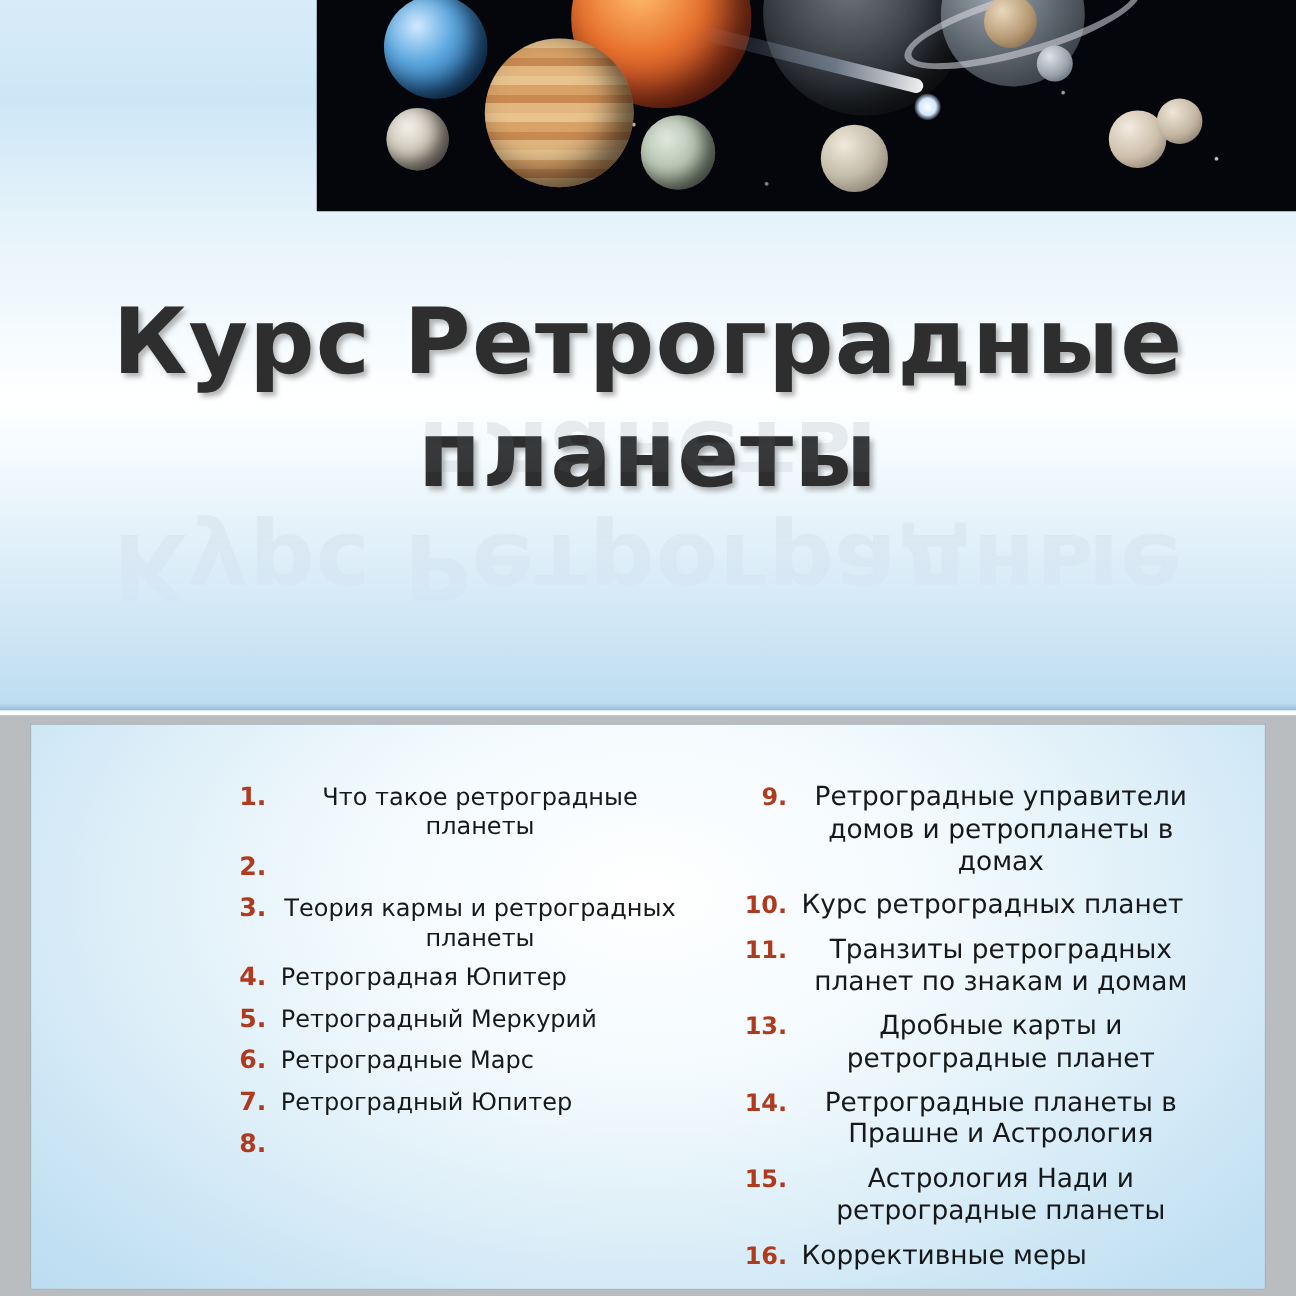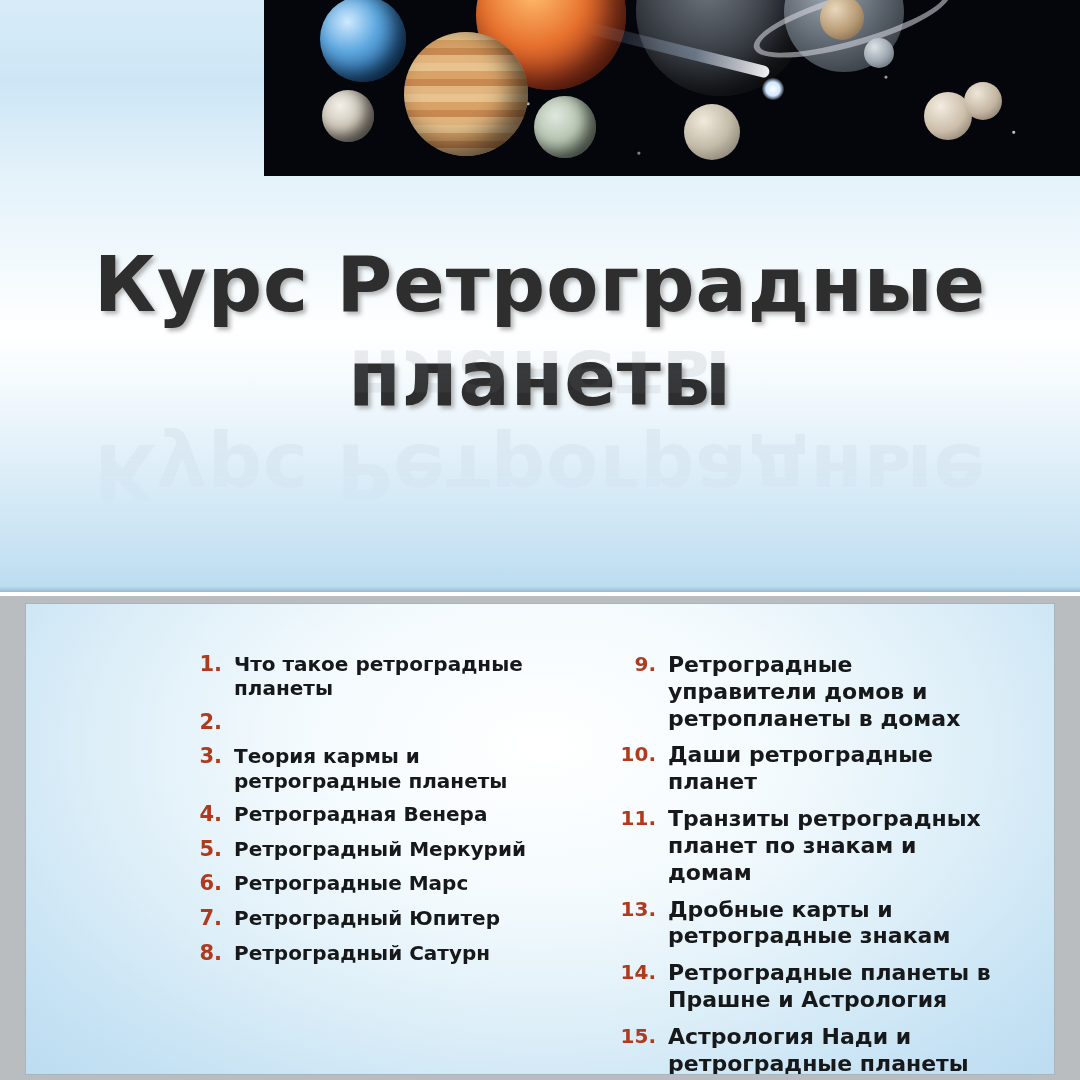--- a/index.html
+++ b/index.html
@@ -235,24 +235,25 @@
     text-align: right;
     padding-right: 12px;
     font-family: "DejaVu Sans", sans-serif;
     font-weight: bold;
     font-size: 21px;
     color: #b03a1d;
     line-height: 1.22;
   }
   .toc-text {
     font-family: "DejaVu Sans", sans-serif;
-    font-weight: bold;
+    font-weight: normal;
     font-size: 20px;
     line-height: 1.22;
     color: #16181a;
+    text-align: center;
   }
   .col-right .toc-num { font-size: 20px; }
   .col-right .toc-text { font-size: 22px; }
   .col-right .toc-item { margin-bottom: 10px; }
 </style>
 </head>
 <body>
 
 <div class="deck">
 
@@ -292,60 +293,59 @@
         <div class="toc-col col-left">
           <div class="toc-item">
             <span class="toc-num">1.</span>
             <span class="toc-text">Что такое ретроградные планеты</span>
           </div>
           <div class="toc-item">
             <span class="toc-num">2.</span>
           </div>
           <div class="toc-item">
             <span class="toc-num">3.</span>
-            <span class="toc-text">Теория кармы и ретроградные планеты</span>
+            <span class="toc-text">Теория кармы и ретроградных планеты</span>
           </div>
           <div class="toc-item">
             <span class="toc-num">4.</span>
-            <span class="toc-text">Ретроградная Венера</span>
+            <span class="toc-text">Ретроградная Юпитер</span>
           </div>
           <div class="toc-item">
             <span class="toc-num">5.</span>
             <span class="toc-text">Ретроградный Меркурий</span>
           </div>
           <div class="toc-item">
             <span class="toc-num">6.</span>
             <span class="toc-text">Ретроградные Марс</span>
           </div>
           <div class="toc-item">
             <span class="toc-num">7.</span>
             <span class="toc-text">Ретроградный Юпитер</span>
           </div>
           <div class="toc-item">
             <span class="toc-num">8.</span>
-            <span class="toc-text">Ретроградный Сатурн</span>
           </div>
         </div>
 
         <div class="toc-col col-right">
           <div class="toc-item">
             <span class="toc-num">9.</span>
             <span class="toc-text">Ретроградные управители домов и ретропланеты в домах</span>
           </div>
           <div class="toc-item">
             <span class="toc-num">10.</span>
-            <span class="toc-text">Даши ретроградные планет</span>
+            <span class="toc-text">Курс ретроградных планет</span>
           </div>
           <div class="toc-item">
             <span class="toc-num">11.</span>
             <span class="toc-text">Транзиты ретроградных планет по знакам и домам</span>
           </div>
           <div class="toc-item">
             <span class="toc-num">13.</span>
-            <span class="toc-text">Дробные карты и ретроградные знакам</span>
+            <span class="toc-text">Дробные карты и ретроградные планет</span>
           </div>
           <div class="toc-item">
             <span class="toc-num">14.</span>
             <span class="toc-text">Ретроградные планеты в Прашне  и Астрология</span>
           </div>
           <div class="toc-item">
             <span class="toc-num">15.</span>
             <span class="toc-text">Астрология Нади и ретроградные планеты</span>
           </div>
           <div class="toc-item">

